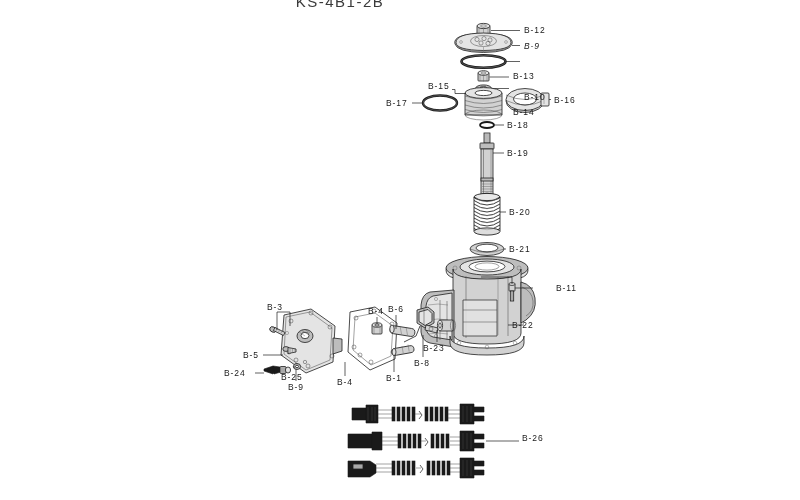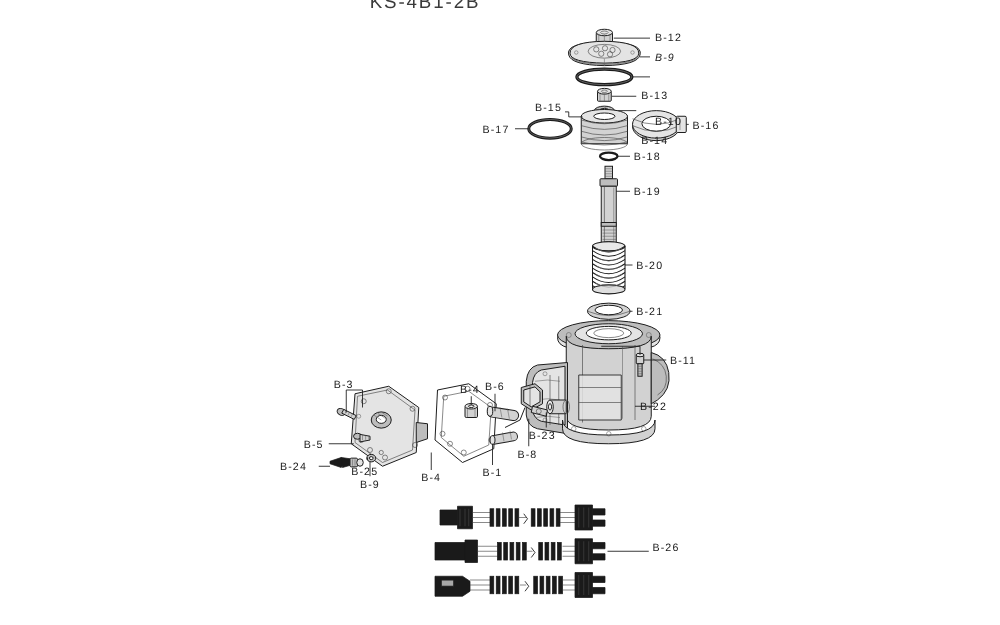--- a/index.html
+++ b/index.html
@@ -409,21 +409,21 @@
   <div class="lbl" style="left:524px;top:57px;margin-top:36px;">B-10</div>
   <div class="lbl" style="left:513px;top:72px;">B-13</div>
   <div class="lbl" style="left:513px;top:84px;margin-top:24px;">B-14</div>
   <div class="lbl" style="left:428px;top:82px;text-align:right;">B-15</div>
   <div class="lbl" style="left:554px;top:96px;text-align:center;">B-16</div>
   <div class="lbl" style="left:386px;top:99px;">B-17</div>
   <div class="lbl" style="left:507px;top:121px;">B-18</div>
   <div class="lbl" style="left:507px;top:149px;">B-19</div>
   <div class="lbl" style="left:509px;top:208px;">B-20</div>
   <div class="lbl" style="left:509px;top:245px;text-align:right;">B-21</div>
-  <div class="lbl" style="left:536px;top:284px;text-align:center;">B-11</div>
+  <div class="lbl" style="left:556px;top:284px;text-align:center;">B-11</div>
   <div class="lbl" style="left:512px;top:321px;">B-22</div>
 
   <div class="lbl" style="left:267px;top:303px;text-align:center;">B-3</div>
   <div class="lbl" style="left:243px;top:351px;">B-5</div>
   <div class="lbl" style="left:224px;top:369px;text-align:center;">B-24</div>
   <div class="lbl" style="left:281px;top:373px;">B-25</div>
   <div class="lbl" style="left:288px;top:383px;">B-9</div>
   <div class="lbl" style="left:337px;top:378px;">B-4</div>
   <div class="lbl" style="left:368px;top:307px;">B-4</div>
   <div class="lbl" style="left:388px;top:305px;">B-6</div>

